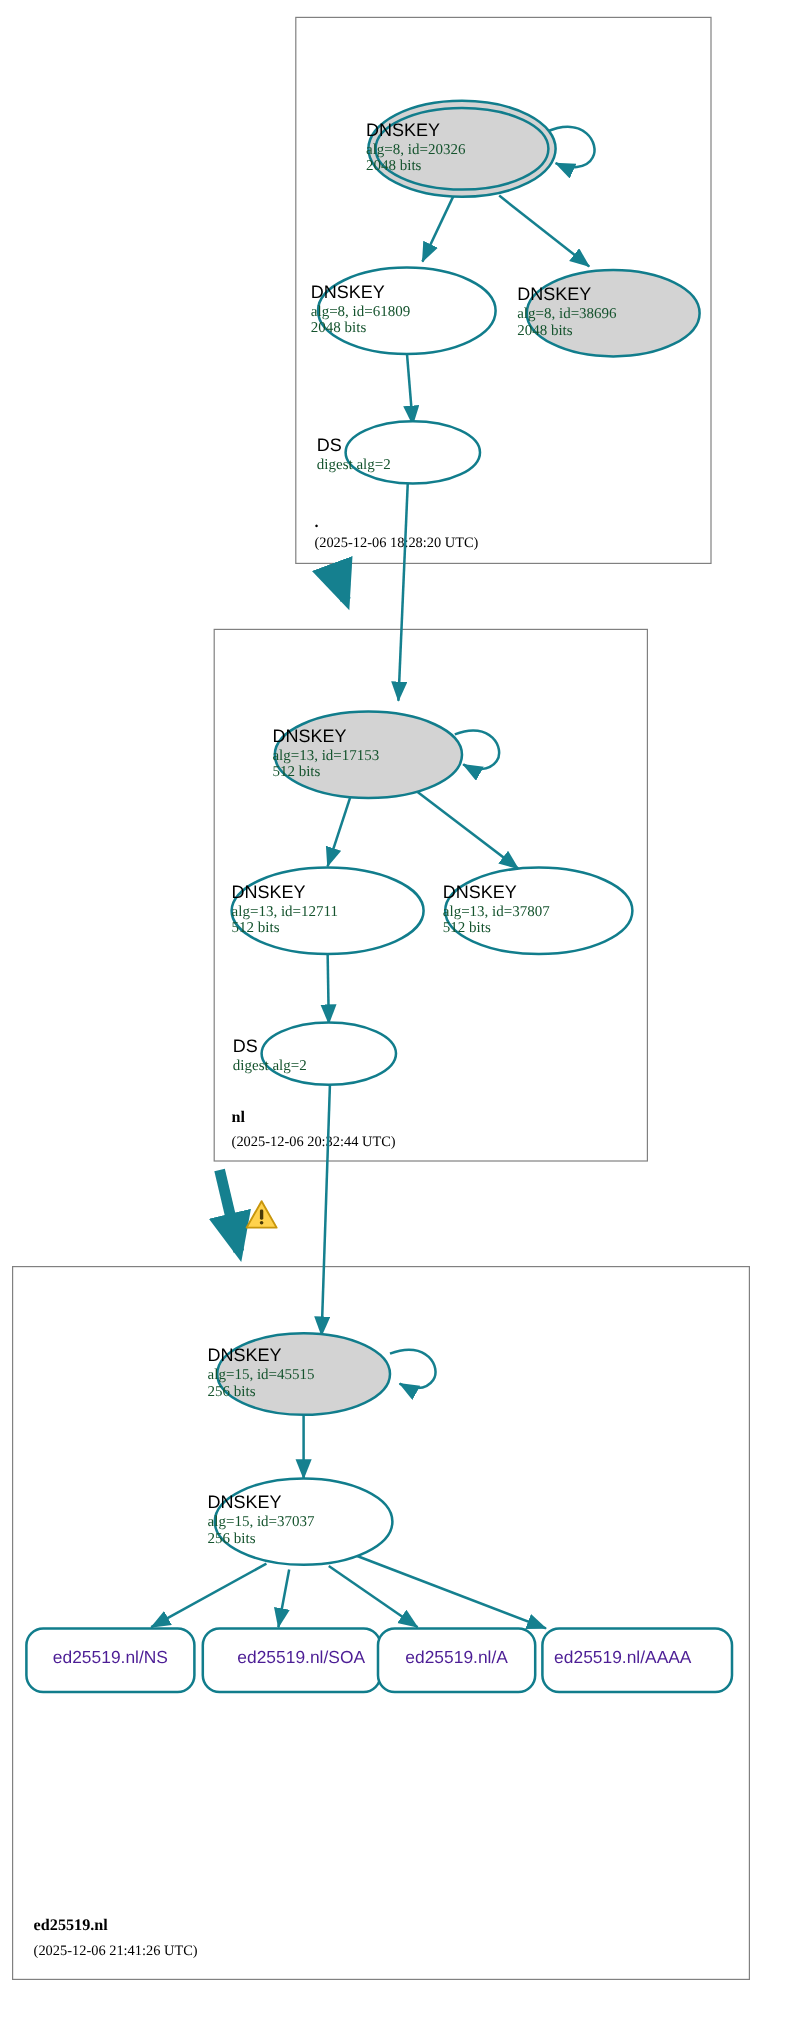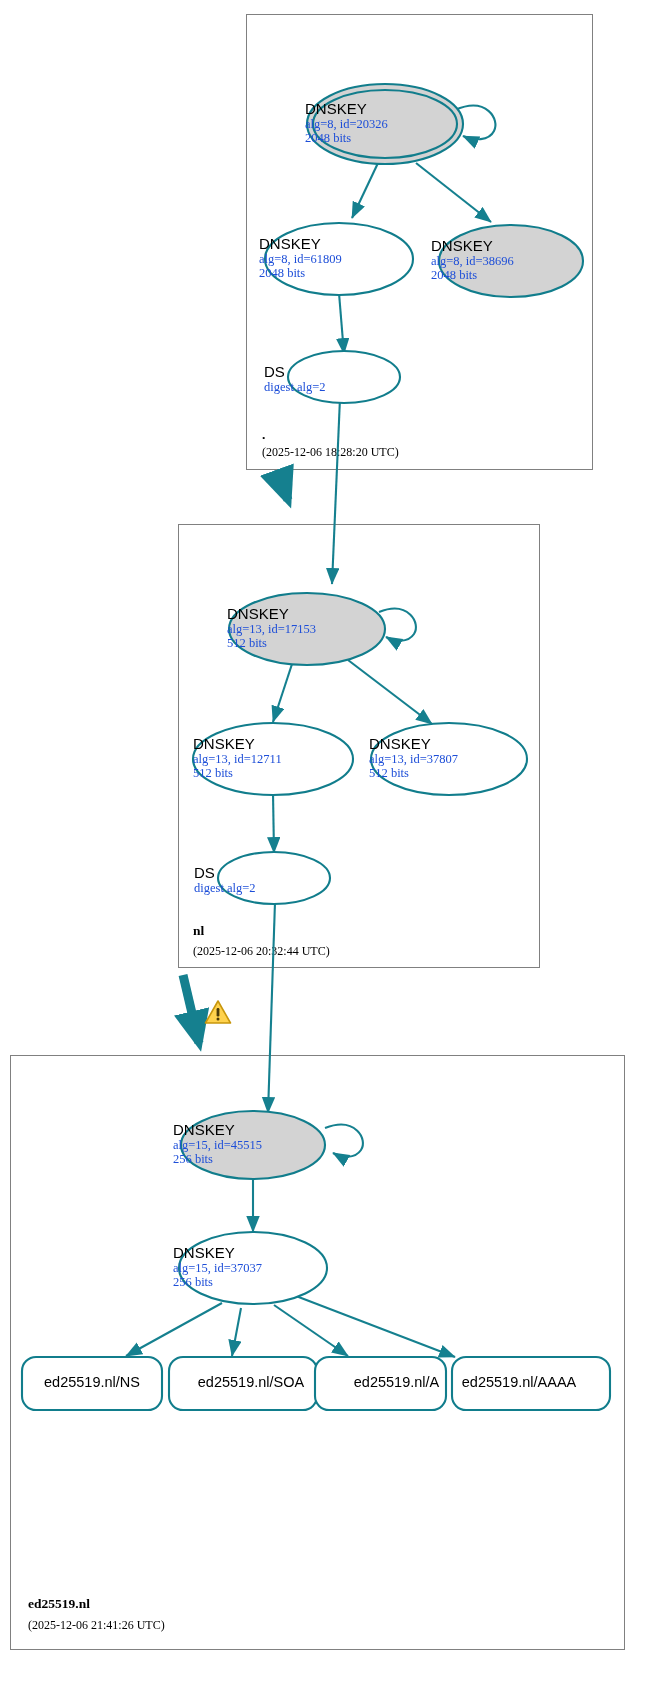--- a/index.html
+++ b/index.html
@@ -56,30 +56,30 @@
   }
   .node-title {
     font-family: "Liberation Sans", sans-serif;
     font-size: 15px;
     color: #000000;
     line-height: 17px;
   }
   .node-sub {
     font-family: "Liberation Serif", serif;
     font-size: 12.5px;
-    color: #1d4ed8;
+    color: #14532d;
     line-height: 14px;
   }
   .rr-text {
     position: absolute;
     text-align: center;
     white-space: nowrap;
     font-family: "Liberation Sans", sans-serif;
     font-size: 14.5px;
-    color: #000000;
+    color: #4c1d95;
     pointer-events: none;
   }
   .warn-wrap {
     position: absolute;
   }
 </style>
 </head>
 <body>
 
 <div id="canvas">
@@ -229,16 +229,16 @@
   </div>
 
   <div class="node-text" style="left:173px; top:1244px; width:160px;">
     <div class="node-title">DNSKEY</div>
     <div class="node-sub">alg=15, id=37037</div>
     <div class="node-sub">256 bits</div>
   </div>
 
   <div class="rr-text" style="left:22px; top:1374px; width:140px;">ed25519.nl/NS</div>
   <div class="rr-text" style="left:177px; top:1374px; width:148px;">ed25519.nl/SOA</div>
-  <div class="rr-text" style="left:315px; top:1374px; width:131px;padding-left:16px;">ed25519.nl/A</div>
+  <div class="rr-text" style="left:315px; top:1374px; width:131px;">ed25519.nl/A</div>
   <div class="rr-text" style="left:452px; top:1374px; width:134px;">ed25519.nl/AAAA</div>
 
 </div>
 
 </body></html>

